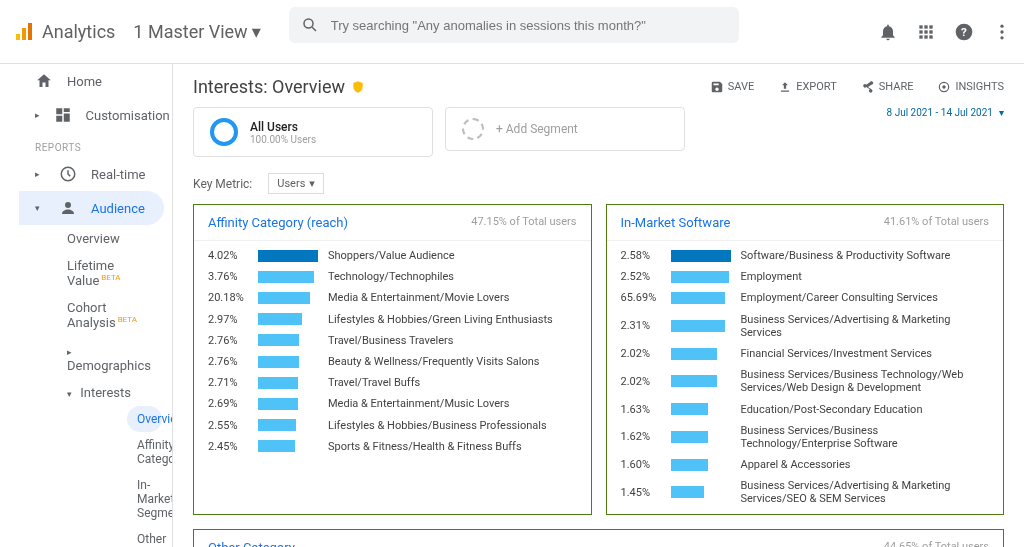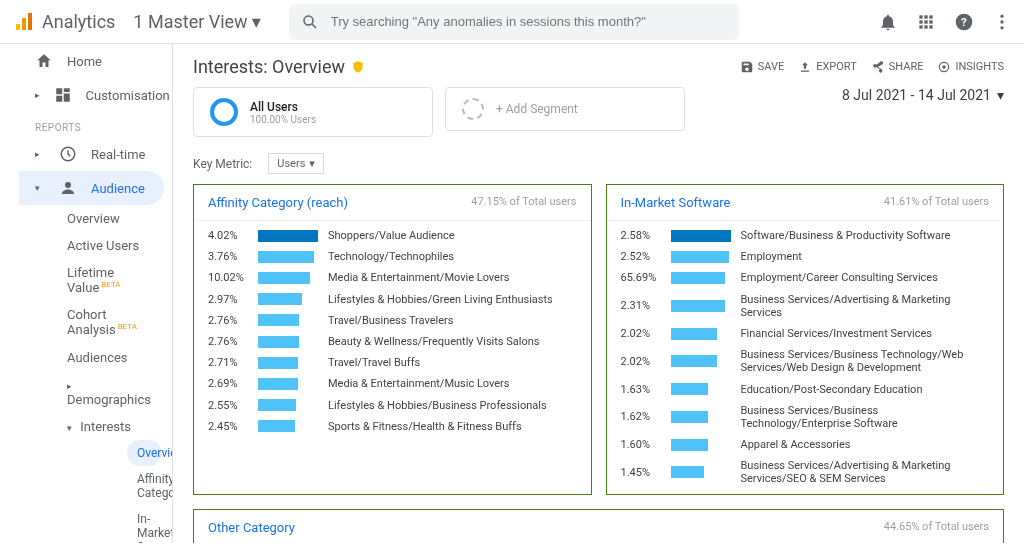--- a/index.html
+++ b/index.html
@@ -1,17 +1,17 @@
 <!DOCTYPE html>
 <html><head>
 <meta charset="utf-8">
 <style>
 * { box-sizing: border-box; margin: 0; padding: 0; }
 body { font-family: Roboto, Arial, sans-serif; font-size: 13px; color: #212121; background: #fff; width: 1024px; height: 547px; overflow: hidden; }
-.header { display: flex; align-items: center; height: 44px; padding: 0 12px; border-bottom: 1px solid #e0e0e0; gap: 8px; }
+.header { display: flex; height: 64px; padding: 7px 12px; border-bottom: 1px solid #e0e0e0; gap: 8px; }
 .logo { display: flex; align-items: center; gap: 6px; font-size: 18px; color: #616161; }
 .logo-icon { width: 24px; height: 24px; }
 .view-sel { font-size: 18px; color: #616161; padding: 0 10px; cursor: pointer; display: flex; align-items: center; gap: 4px; }
 .search { flex: 0 0 450px; margin-left: 10px; background: #f1f3f4; border-radius: 6px; height: 36px; display: flex; align-items: center; padding: 0 12px; color: #5f6368; gap: 12px; }
 .search input { border: none; background: transparent; font-size: 13px; flex: 1; outline: none; }
 .spacer { flex: 1; }
 .hicons { display: flex; gap: 18px; color: #5f6368; align-items: center; }
 .hicons svg { width: 20px; height: 20px; }
 
 .main { display: flex; height: 499px; }
@@ -24,31 +24,31 @@
 .sub3 { padding-left: 70px; font-size: 12px; }
 .snav-sub { padding: 6px 10px 6px 0; cursor: pointer; color: #5f6368; }
 .snav-sub.selected { background: #e8f0fe; color: #1a73e8; border-radius: 14px; padding-left: 10px; margin-left: -10px; margin-right: 10px; }
 .beta { font-size: 8px; color: #f29900; vertical-align: super; margin-left: 2px; }
 .exp { width: 10px; font-size: 9px; color: #5f6368; display: inline-block; }
 
 .content { flex: 1; overflow-y: auto; background: #fff; }
 .titlebar { display: flex; align-items: center; padding: 12px 20px 10px; }
 .page-title { font-size: 18px; color: #424242; display: flex; align-items: center; gap: 6px; }
 .shield { color: #fbbc04; }
-.toolbar { display: flex; gap: 14px; font-size: 11px; color: #5f6368; align-items: center; margin-left: auto; }
+.toolbar { display: flex; gap: 24px; font-size: 11px; color: #5f6368; align-items: center; margin-left: auto; }
 .tool { display: flex; align-items: center; gap: 4px; cursor: pointer; }
 .tool svg { width: 14px; height: 14px; }
 
 .segments-row { display: flex; padding: 0 20px; align-items: flex-start; gap: 12px; }
 .seg-card { border: 1px solid #e0e0e0; border-radius: 4px; padding: 10px 16px; display: flex; align-items: center; gap: 12px; min-width: 240px; }
 .seg-circle { width: 28px; height: 28px; border: 4px solid #2196f3; border-radius: 50%; }
 .seg-circle.dashed { border: 2px dashed #bdbdbd; width: 22px; height: 22px; }
 .seg-text .t { font-size: 12px; font-weight: 500; }
 .seg-text .s { font-size: 10px; color: #9e9e9e; }
-.date-range { margin-left: auto; font-size: 14px; color: #404040; display: flex; align-items: center; gap: 6px; }
+.date-range { margin-left: auto; font-size: 10px; color: #0369a1; display: flex; align-items: center; gap: 6px; }
 
 .key-metric { padding: 16px 20px 10px; font-size: 12px; color: #616161; display: flex; align-items: center; gap: 16px; }
 .km-sel { border: 1px solid #dadce0; padding: 3px 8px; font-size: 11px; display: inline-flex; align-items: center; gap: 4px; cursor: pointer; }
 
 .cards { display: flex; gap: 14px; padding: 0 20px; }
 .card { border: 1px solid #4d7c0f; border-radius: 0; flex: 1; }
 .card-head { display: flex; justify-content: space-between; padding: 10px 14px; border-bottom: 1px solid #f0f0f0; }
 .card-title { color: #1a73e8; font-size: 13px; }
 .card-sub { font-size: 11px; color: #9e9e9e; }
 .rows { padding: 4px 0; }
@@ -146,24 +146,22 @@
     <div class="snav-item active">
       <span class="exp">▾</span>
       <svg viewBox="0 0 24 24">
           <circle cx="12" cy="8" r="4" fill="#5f6368"></circle>
           <path d="M4 20c0-4 4-6 8-6s8 2 8 6" fill="#5f6368"></path>
         </svg>
       <span>Audience</span>
     </div>
     <div class="sub">
       <div class="snav-sub">Overview</div>
-      <div class="snav-sub">Active Users</div>
       <div class="snav-sub"><span>Lifetime Value</span><span class="beta">BETA</span></div>
       <div class="snav-sub"><span>Cohort Analysis</span><span class="beta">BETA</span></div>
-      <div class="snav-sub">Audiences</div>
       <div class="snav-sub"><span class="exp">▸</span> <span>Demographics</span></div>
       <div class="snav-sub"><span class="exp">▾</span> <span>Interests</span></div>
       <div class="sub3">
         <div class="snav-sub selected">Overview</div>
         <div class="snav-sub">Affinity Categories</div>
         <div class="snav-sub">In-Market Segments</div>
         <div class="snav-sub">Other Categories</div>
       </div>
     </div>
     <div class="snav-item">
@@ -253,21 +251,21 @@
               <span class="label">Shoppers/Value Audience</span>
             </div>
             <div class="row">
               <span class="pct">3.76%</span>
               <div class="bar-wrap">
                 <div class="bar" style="width: 94%;"></div>
               </div>
               <span class="label">Technology/Technophiles</span>
             </div>
             <div class="row">
-              <span class="pct">10.02%</span>
+              <span class="pct">20.18%</span>
               <div class="bar-wrap">
                 <div class="bar" style="width: 87%;"></div>
               </div>
               <span class="label">Media &amp; Entertainment/Movie Lovers</span>
             </div>
             <div class="row">
               <span class="pct">2.97%</span>
               <div class="bar-wrap">
                 <div class="bar" style="width: 74%;"></div>
               </div>

